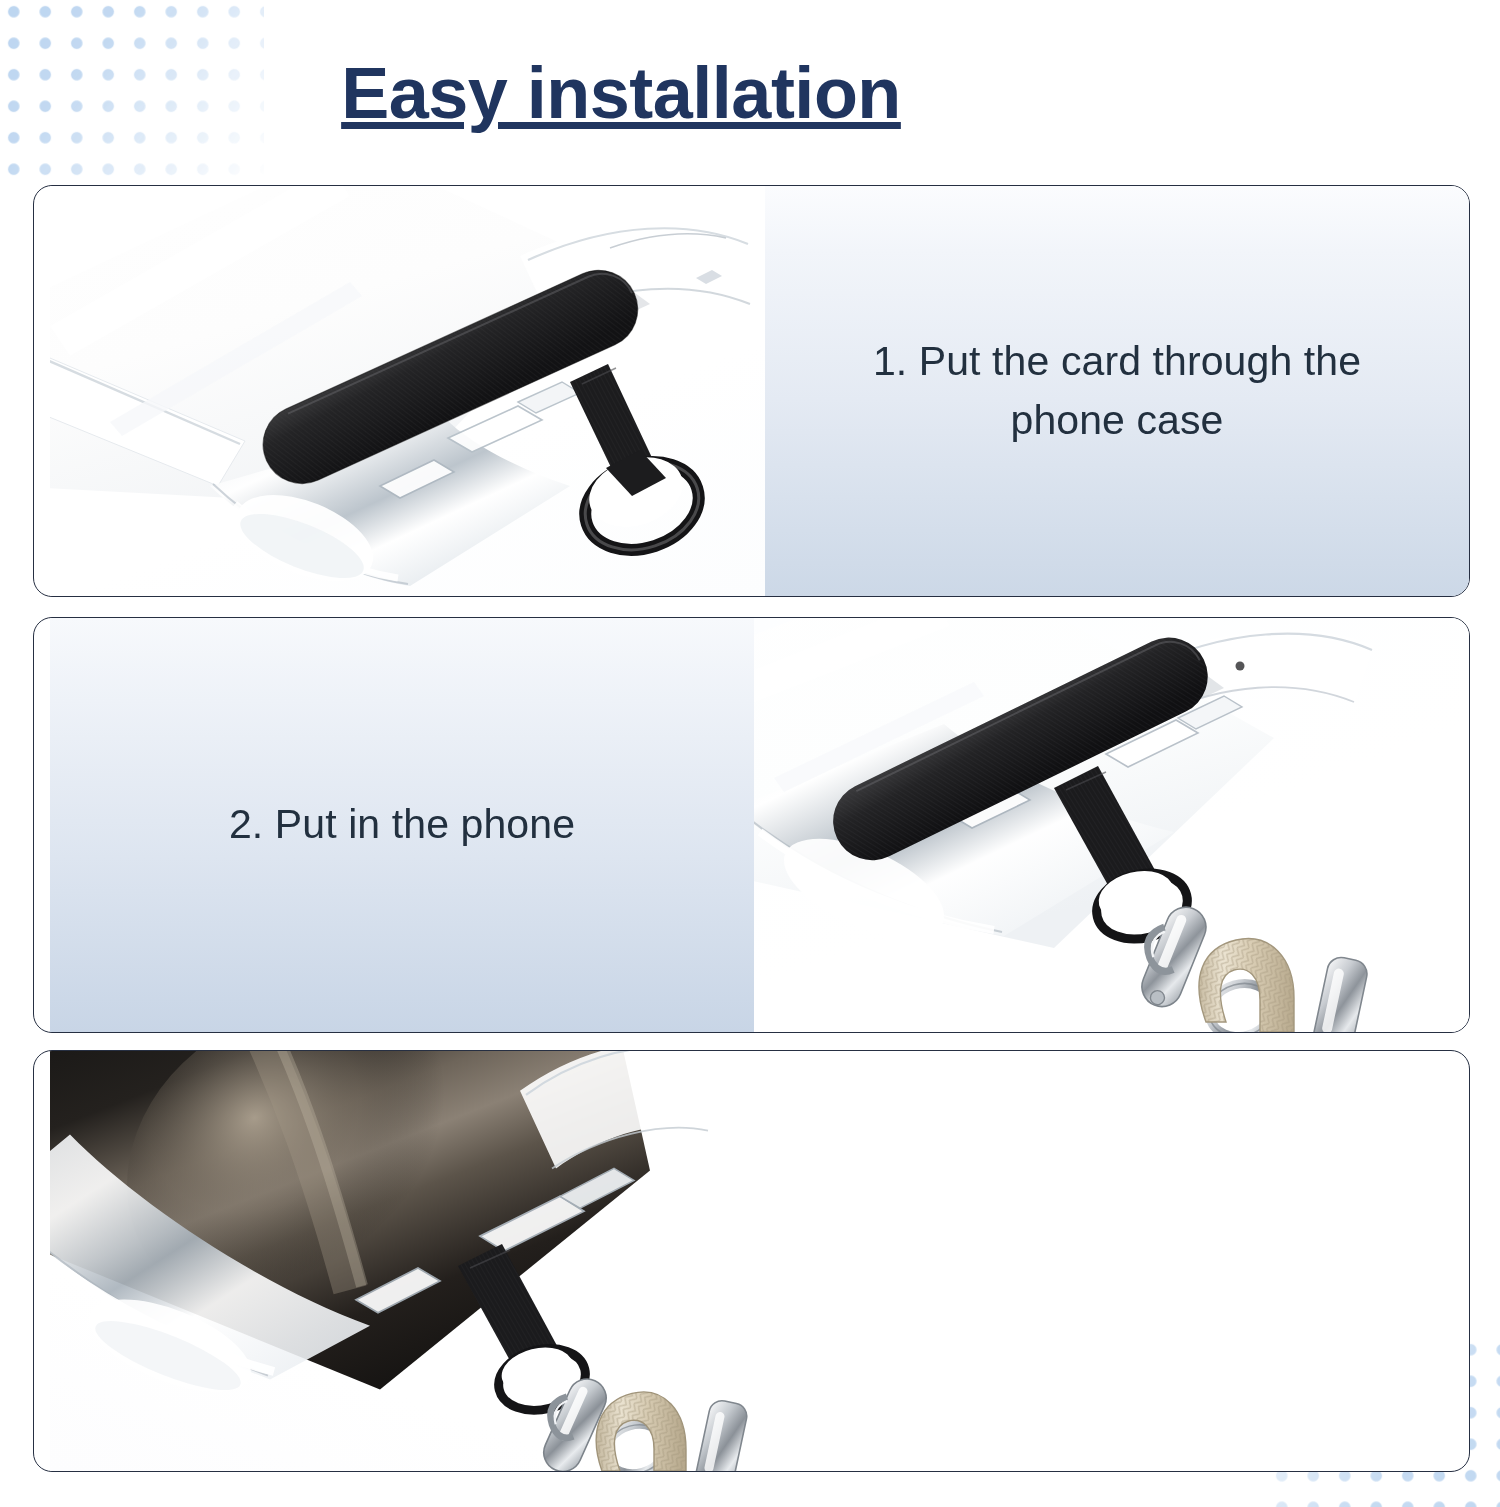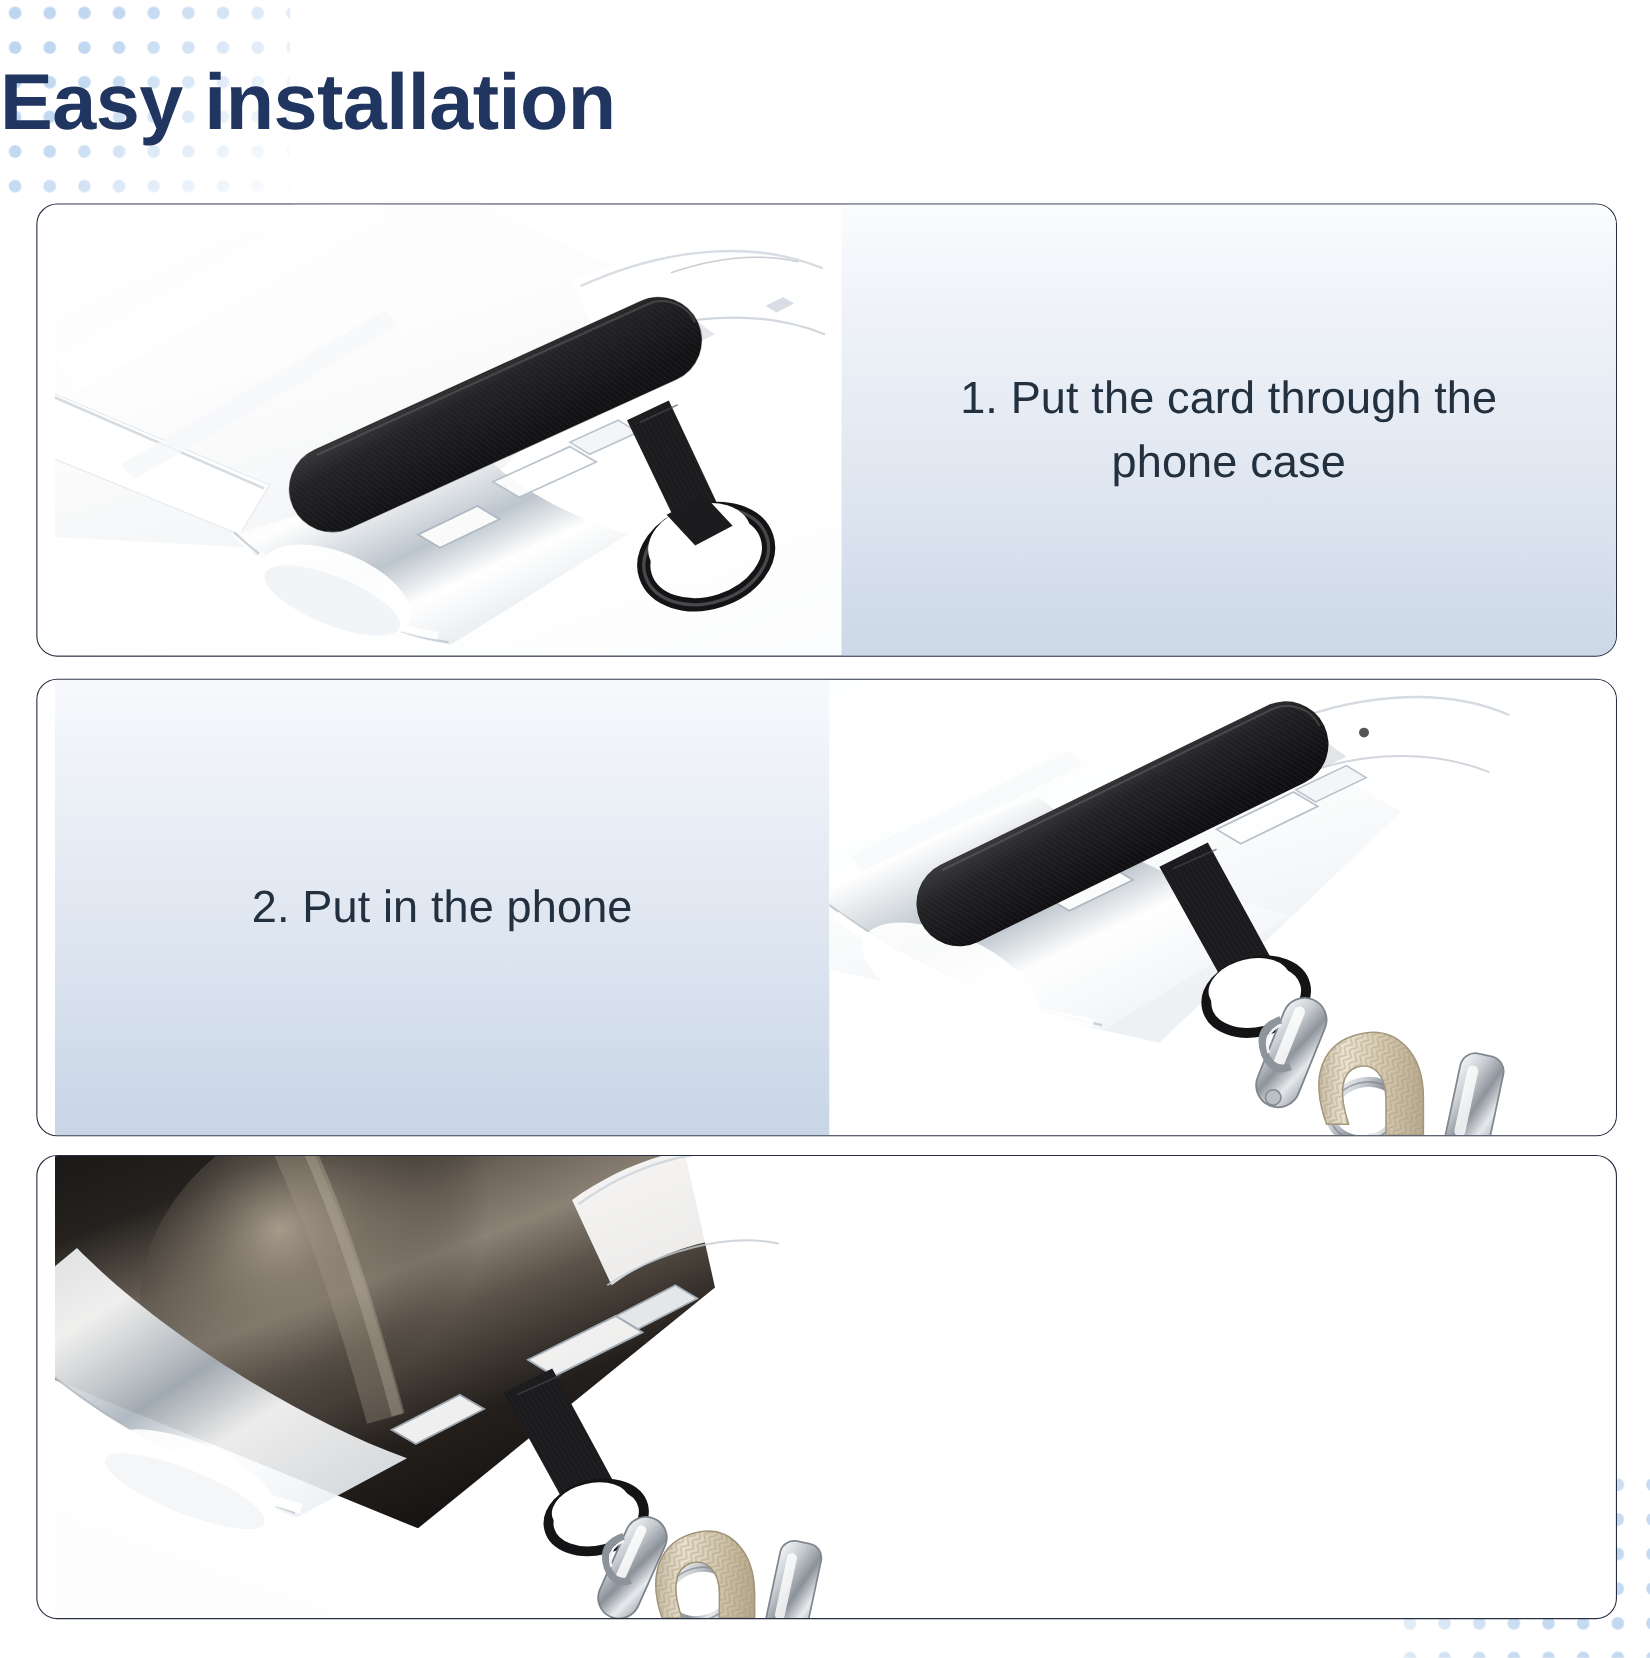--- a/index.html
+++ b/index.html
@@ -47,27 +47,28 @@
     mask-image: linear-gradient(310deg, rgba(0,0,0,1) 0%, rgba(0,0,0,0.9) 38%, rgba(0,0,0,0.3) 75%, rgba(0,0,0,0) 100%);
     opacity: 0.9;
   }
 
   
   .headline {
     position: absolute;
     left: 0;
     top: 56px;
     width: 1242px;
-    text-align: left;
+    text-align: center;
     font-size: 72px;
     font-weight: 700;
     letter-spacing: -0.5px;
     color: #20355f;
     z-index: 3;
     line-height: 1.05;
+    text-decoration: underline;
   }
 
   
   .panel {
     position: absolute;
     box-sizing: border-box;
     border: 1.6px solid #262f42;
     border-radius: 19px;
     overflow: hidden;
     display: flex;

